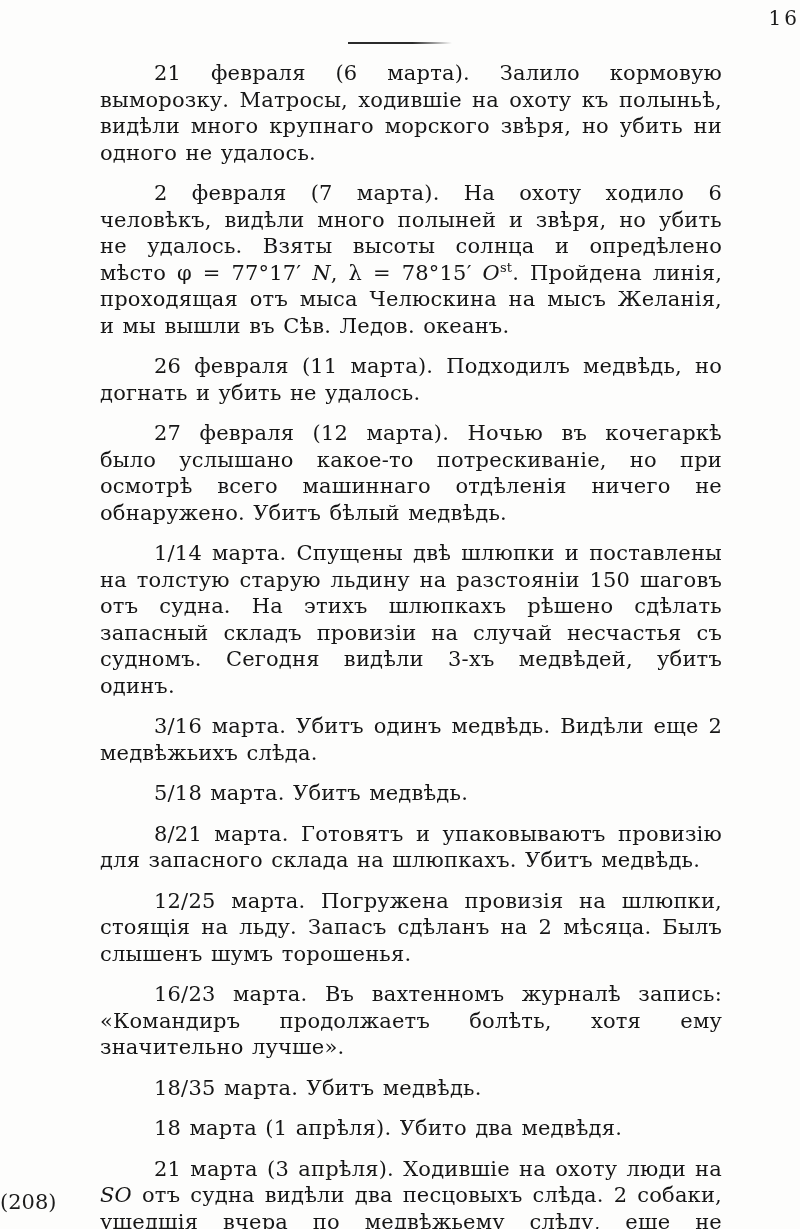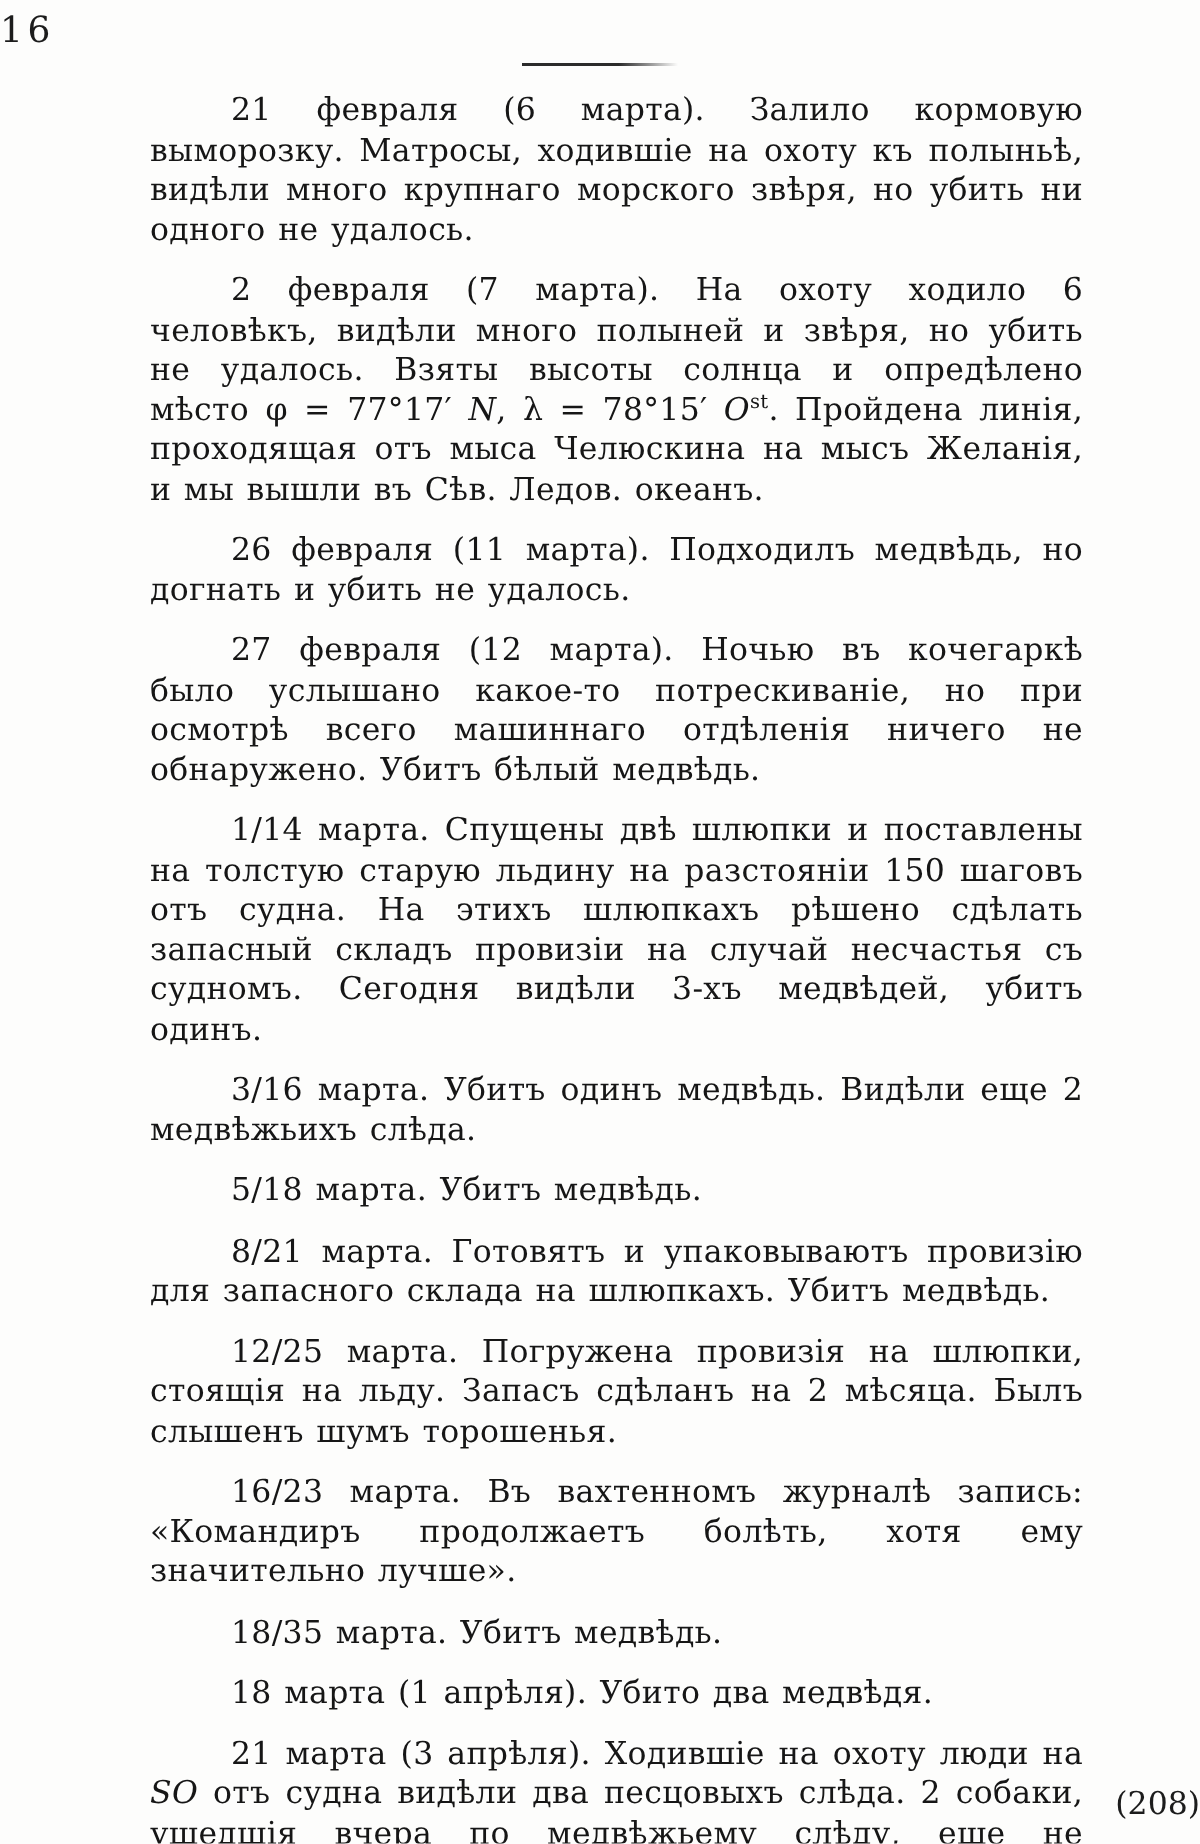--- a/index.html
+++ b/index.html
@@ -17,22 +17,22 @@
   }
   .page {
     position: absolute;
     inset: 0;
   }
   .page-number {
     position: absolute;
     top: 6px;
     left: 0;
     width: 100%;
-    text-align: left;
-    font-size: 24px;
+    text-align: right;
+    font-size: 20px;
     letter-spacing: 3px;
     color: #1c1c1c;
   }
   .header-rule {
     position: absolute;
     top: 42px;
     left: 50%;
     margin-left: -52px;
     width: 104px;
     height: 2px;
@@ -63,21 +63,21 @@
     vertical-align: super;
   }
   .text-block i {
     font-style: italic;
   }
   .footer {
     position: absolute;
     top: 1190px;
     left: 0;
     width: 100%;
-    text-align: right;
+    text-align: left;
     font-size: 21px;
     color: #1c1c1c;
   }
 </style>
 </head>
 <body style="background: rgb(253, 253, 252); color: rgb(22, 22, 22);">
 
 <div class="page">
   <div class="page-number">16</div>
   <div class="header-rule"></div>

